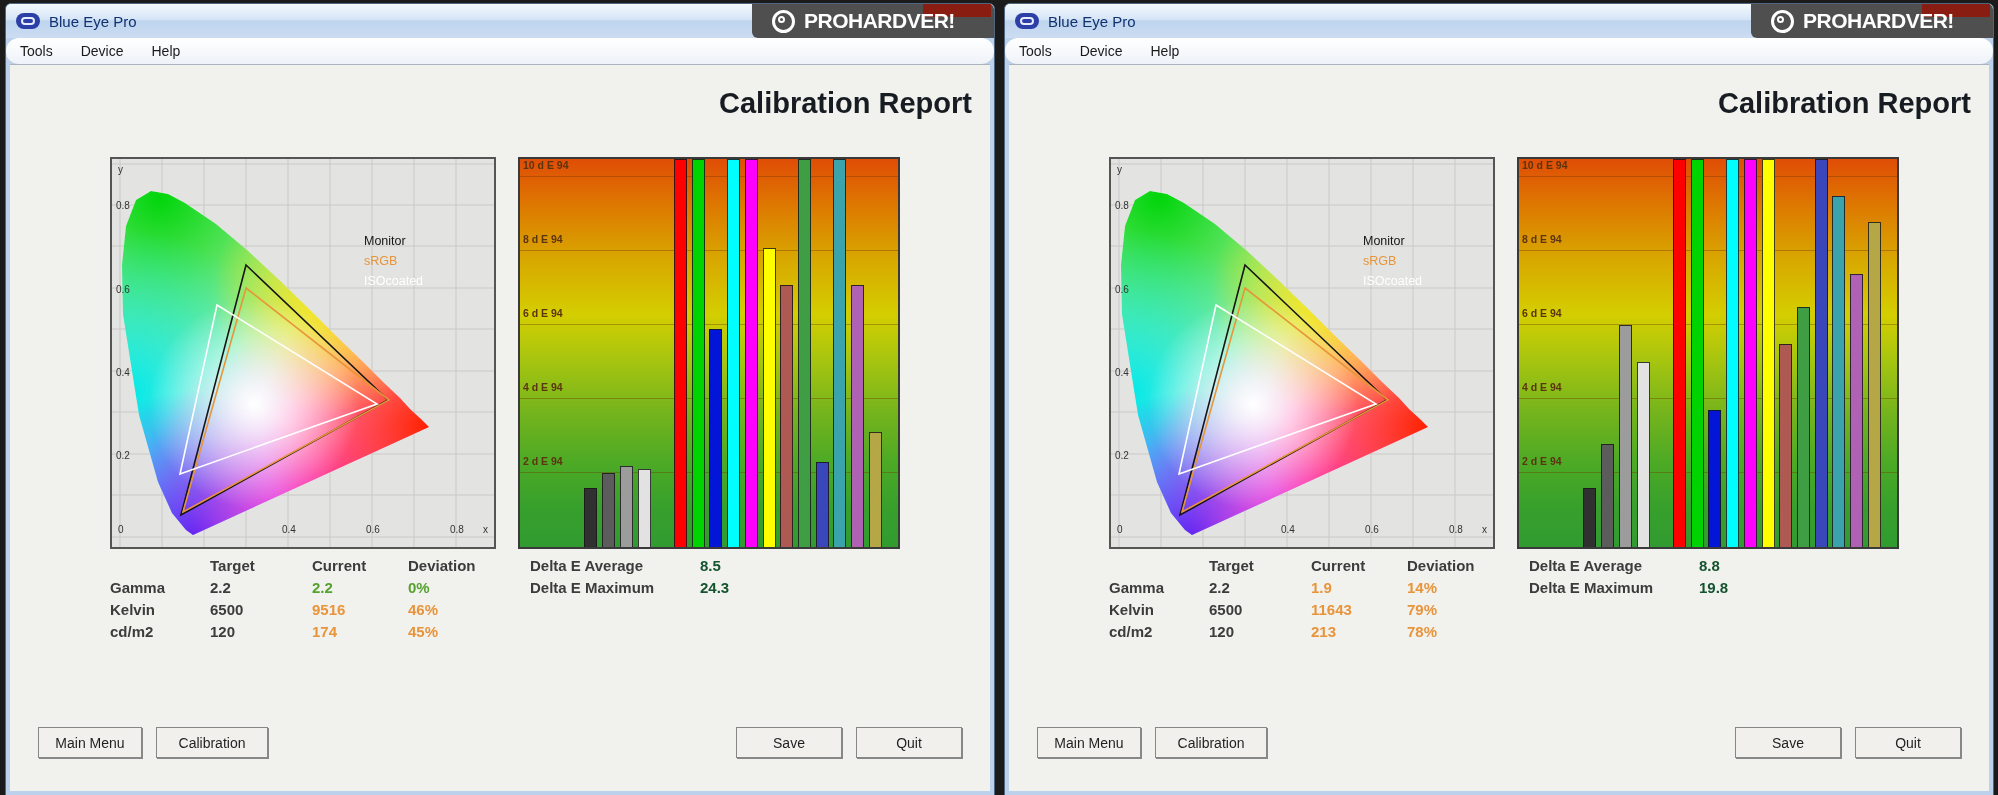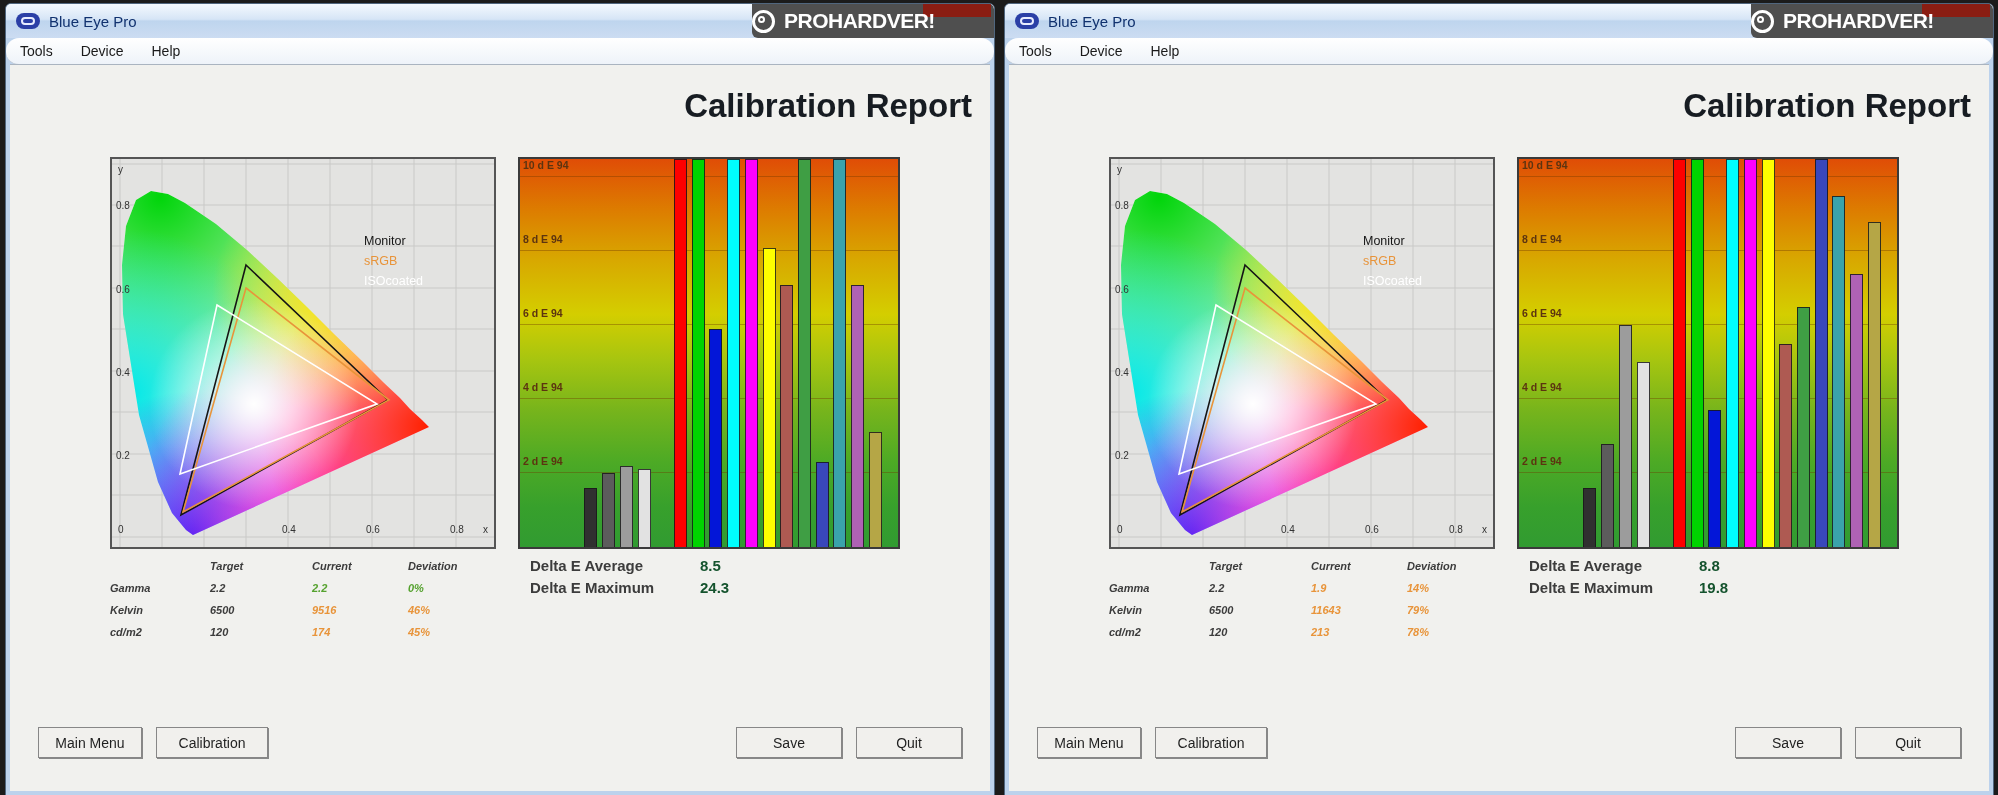--- a/index.html
+++ b/index.html
@@ -16,44 +16,44 @@
   .app-icon{width:24px;height:16px;background:#2b3fa6;border-radius:8px;position:relative;flex:0 0 auto;}
   .app-icon-inner{position:absolute;left:5px;top:4px;width:14px;height:8px;border:2px solid #e8ecff;border-radius:6px;box-sizing:border-box;}
   .title-text{font-size:15px;color:#10316e;}
   .menubar{height:26px;display:flex;align-items:center;gap:0;
            background:linear-gradient(#ffffff,#eef3f9);border-bottom:1px solid #c3cbd6;border-radius:13px;}
   .menu-item{font-size:14px;color:#1a1a1a;padding:0 14px;height:100%;display:flex;align-items:center;cursor:default;}
   .client{position:absolute;left:4px;right:4px;top:60px;bottom:5px;background:#f1f1ee;border-top:1px solid #aab4c0;}
 
   
   .badge{position:absolute;top:0;right:0;width:242px;height:34px;background:#4f4f4f;
-         display:flex;align-items:center;gap:9px;padding-left:0;box-sizing:border-box;
+         display:flex;align-items:center;gap:9px;padding-left:20px;box-sizing:border-box;
          border-radius:0 5px 0 6px;z-index:9;}
   .badge-red{position:absolute;top:0;right:3px;width:68px;height:13px;background:#8a1d12;}
   .badge-ring{width:17px;height:17px;border:3px solid #fff;border-radius:50%;position:relative;flex:0 0 auto;}
   .badge-ring-inner{position:absolute;left:3px;top:3px;width:7px;height:7px;border:2px solid #fff;border-radius:50%;box-sizing:border-box;}
   .badge-text{position:relative;color:#fff;font-size:21px;font-weight:bold;letter-spacing:-0.5px;}
 
   
-  .report-title{position:absolute;top:22px;right:18px;font-size:33px;font-weight:bold;color:#171c22;}
+  .report-title{position:absolute;top:22px;right:18px;font-size:29px;font-weight:bold;color:#171c22;}
 
   
   .cie-frame{position:absolute;left:100px;top:92px;width:382px;height:388px;border:2px solid #555;background:#e3e3e1;}
   .cie-svg{width:100%;height:100%;display:block;}
 
   
   .bars-frame{position:absolute;left:508px;top:92px;width:378px;height:388px;border:2px solid #3a3a3a;
      background:linear-gradient(180deg,#e04d06 0%,#dd7c00 13%,#d8a800 26%,#d4ce00 40%,#a6c510 52%,#76b41c 65%,#4daa25 78%,#37a02c 90%,#319b31 100%);}
   .grid-line{position:absolute;left:0;right:0;height:1px;background:rgba(110,55,0,0.38);}
   .grid-label{position:absolute;left:3px;font-size:10.5px;color:#5c3410;font-weight:bold;transform:translateY(-50%);}
   .bar{position:absolute;bottom:0;width:13px;box-sizing:border-box;border:1px solid rgba(25,25,25,0.85);border-bottom:none;}
 
   
   .mtable{position:absolute;left:100px;top:490px;display:grid;grid-template-columns:100px 102px 96px 112px;
-          font-size:11px;font-weight:bold;color:#3c3c3c;line-height:22px;font-style:italic;}
+          font-size:15px;font-weight:bold;color:#3c3c3c;line-height:22px;}
   .st-good{color:#55a22e;}
   .st-off{color:#e8943a;}
   .delta-block{position:absolute;left:520px;top:490px;display:grid;grid-template-columns:170px 70px;
           font-size:15px;font-weight:bold;color:#3c3c3c;line-height:22px;}
   .c-orange{color:#14532d;}
 
   
   .btn{position:absolute;top:662px;height:29px;background:#f1f0ed;border:1px solid #878787;
        box-shadow:1px 1px 0 rgba(110,110,110,0.8);font-size:14px;color:#1f1f1f;
        display:flex;align-items:center;justify-content:center;cursor:default;}

